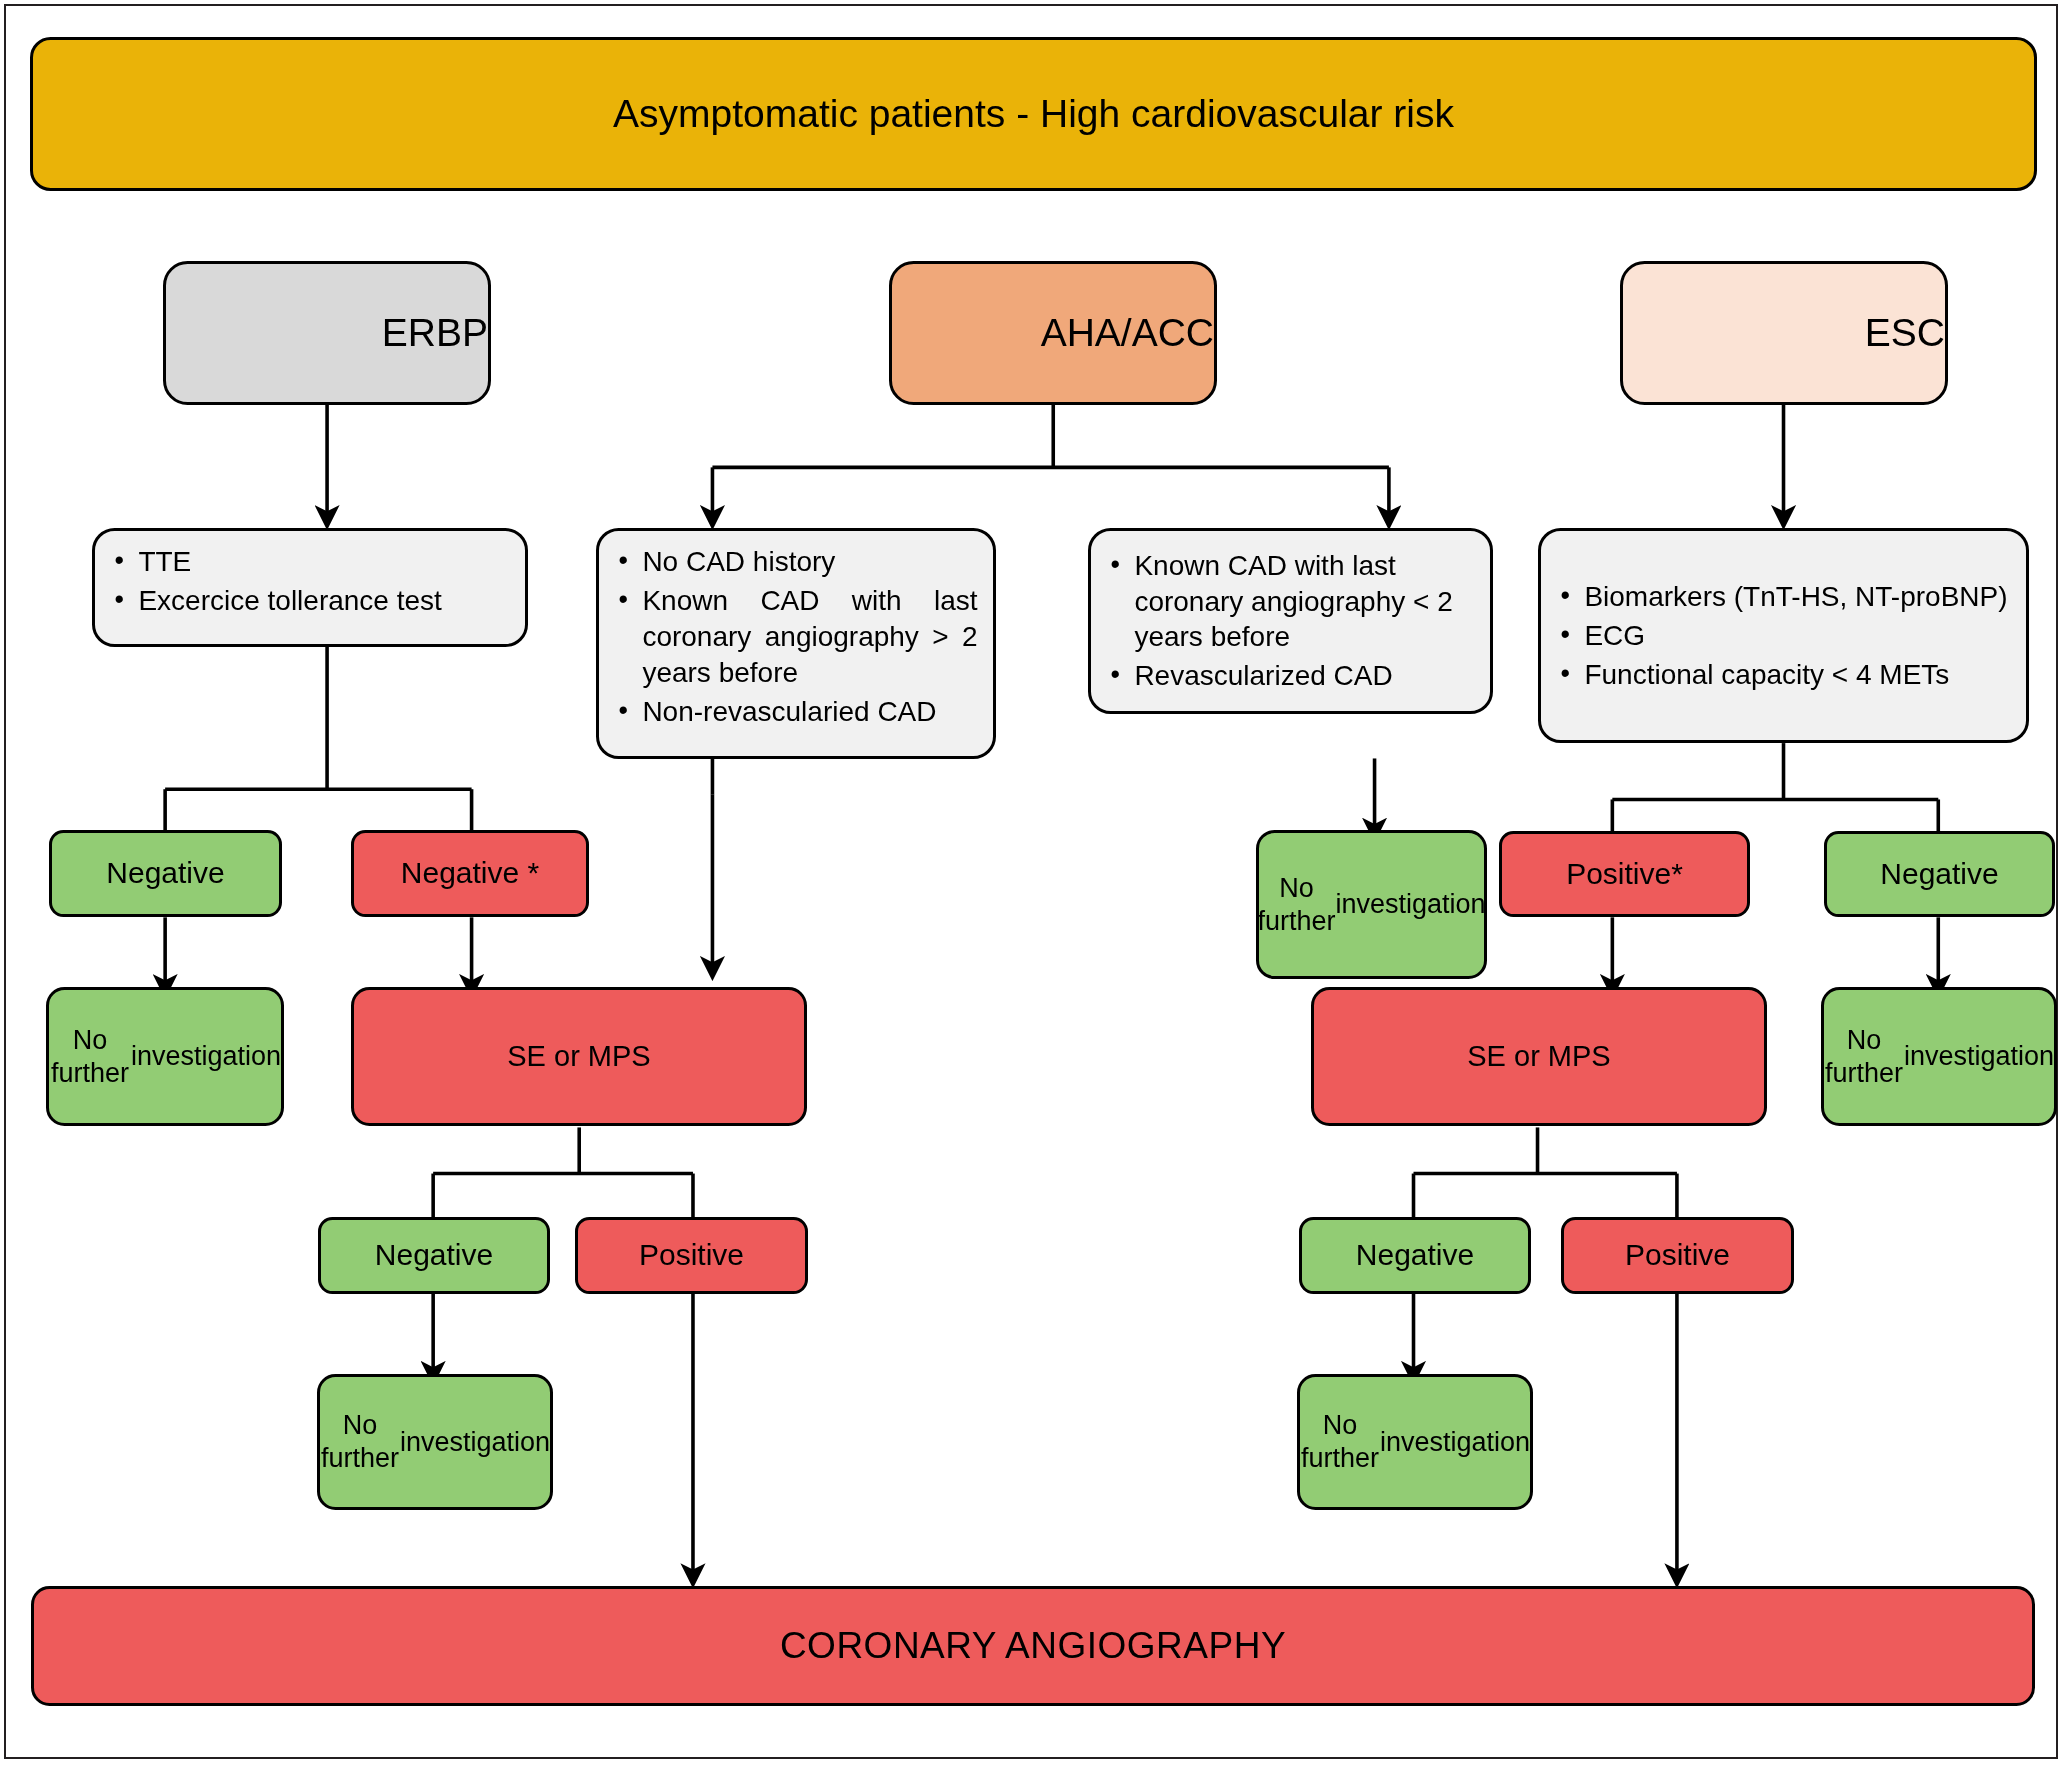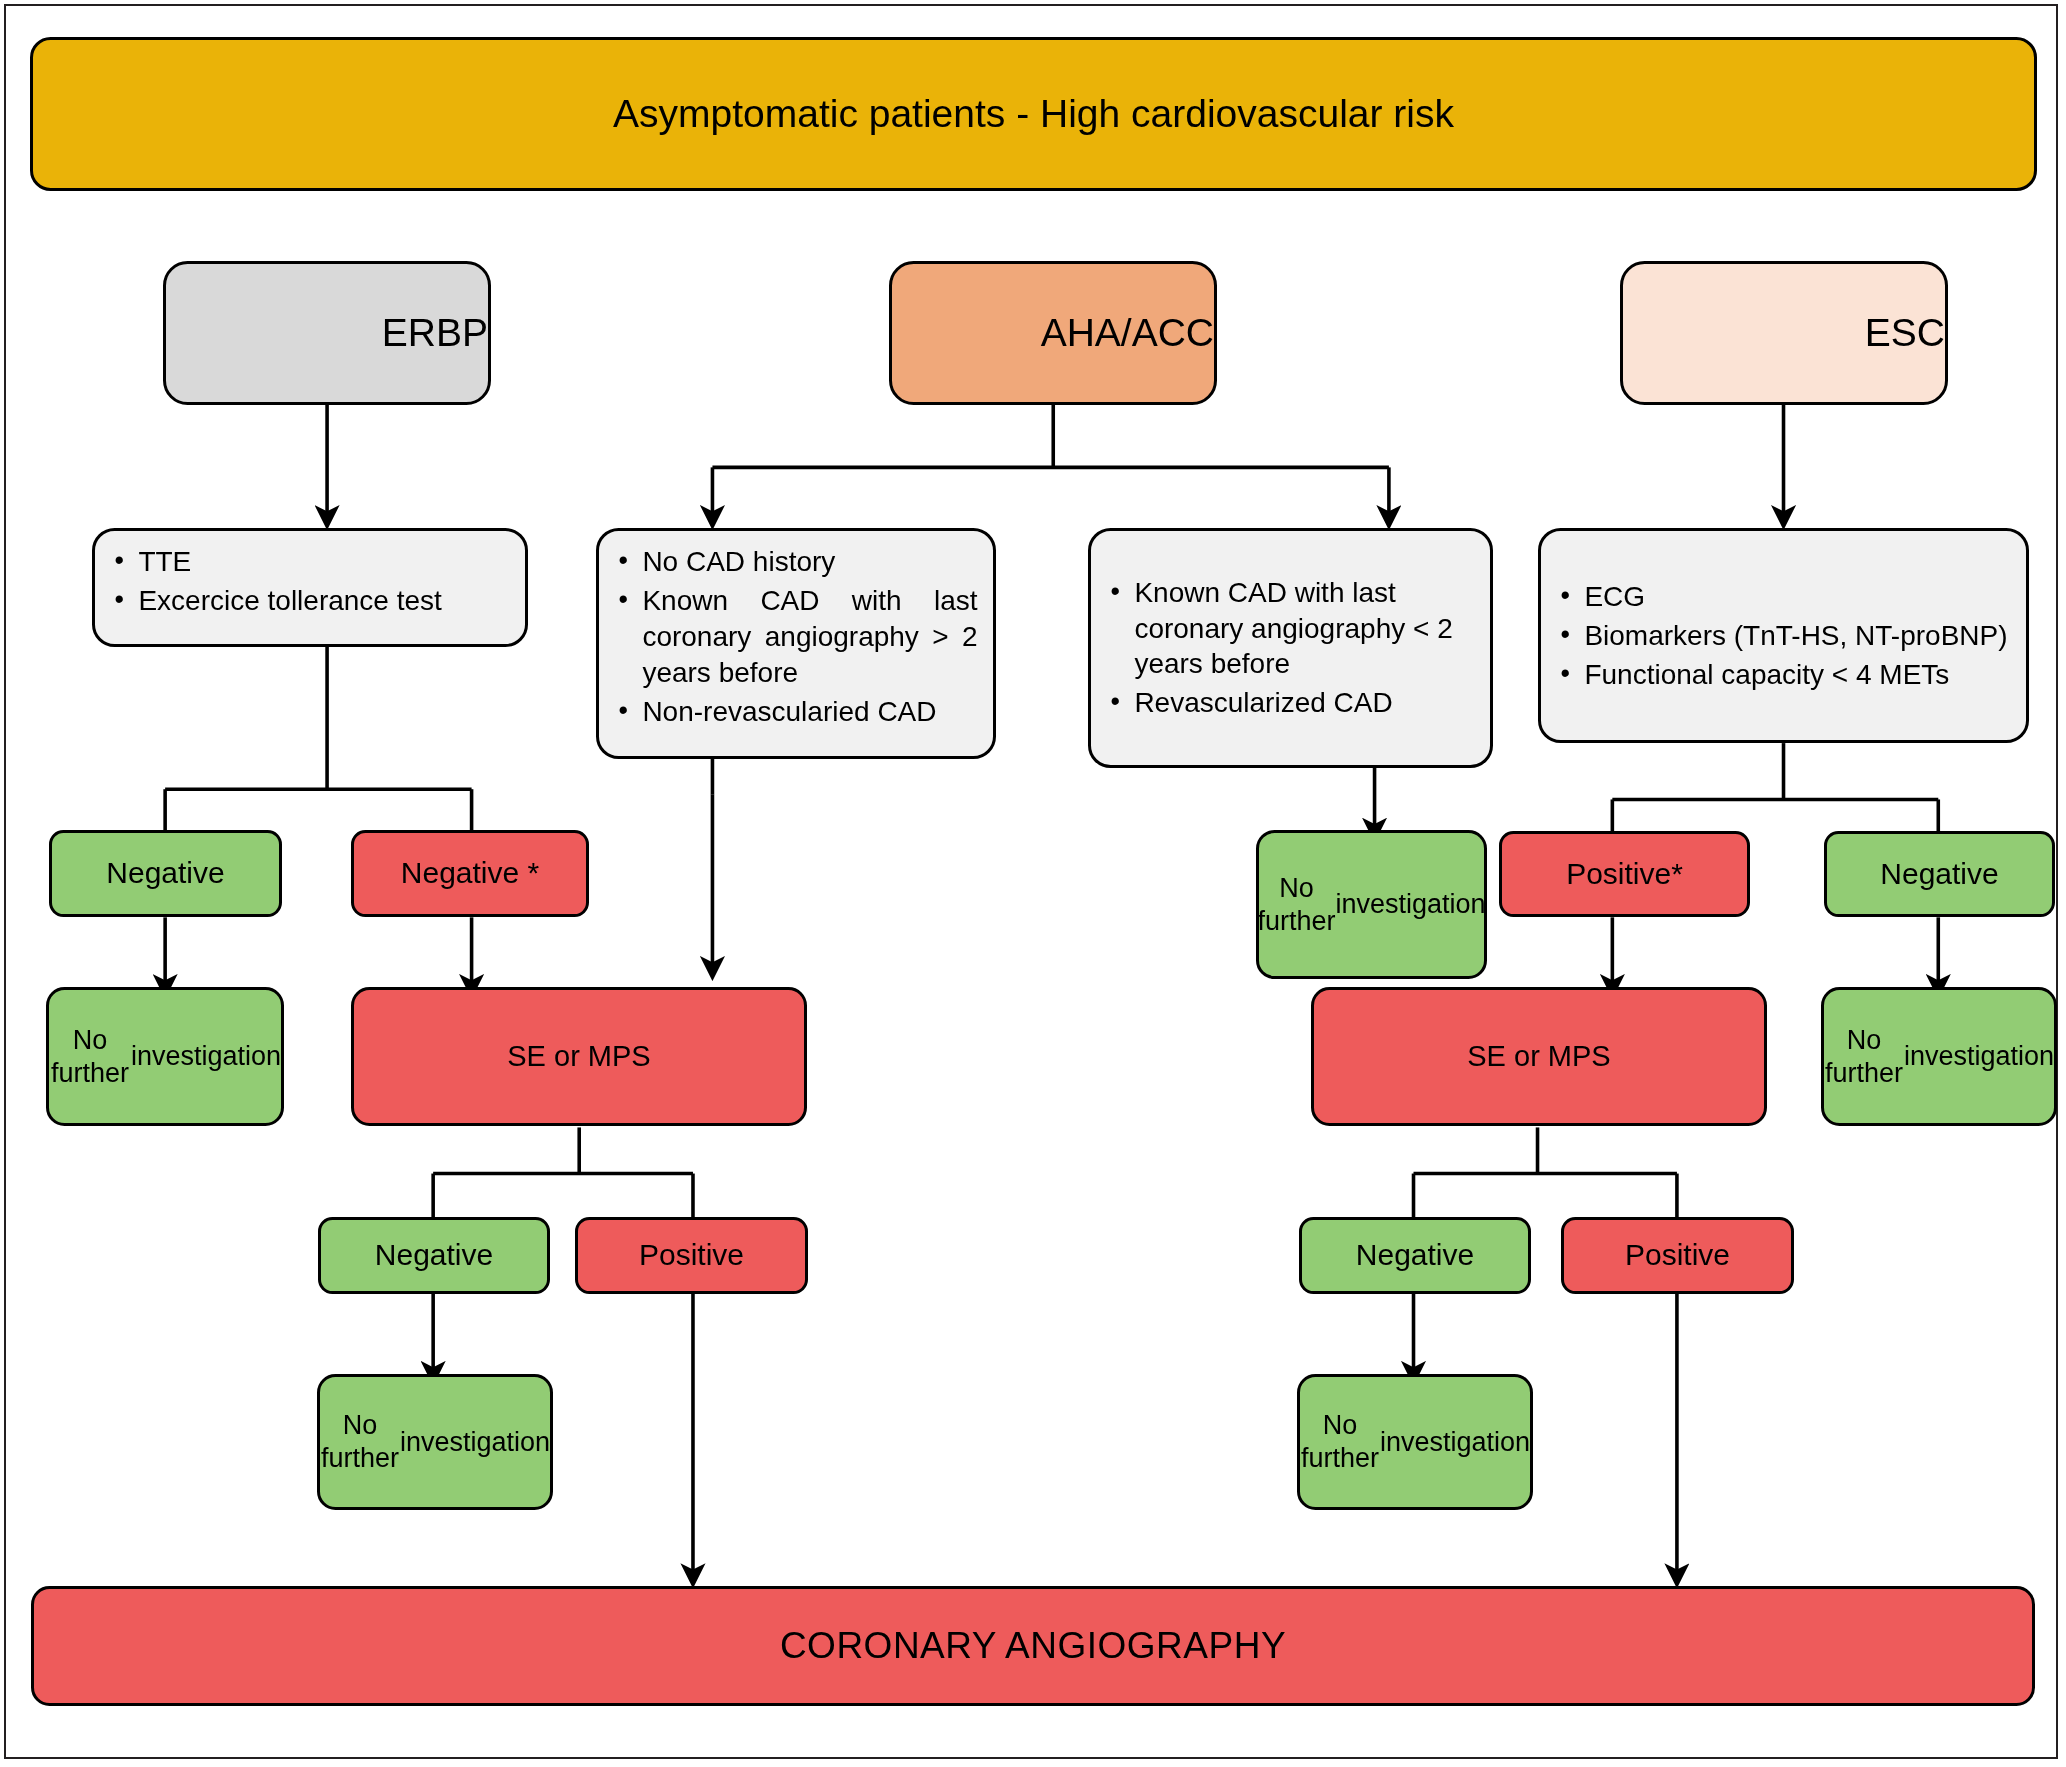--- a/index.html
+++ b/index.html
@@ -208,33 +208,33 @@
   </div>
 
   <div class="node criteria crit-just" style="left:596px; top:528px; width:400px; height:231px;">
     <ul>
       <li>No CAD history</li>
       <li>Known CAD with last coronary angiography &gt; 2 years before</li>
       <li>Non-revascularied CAD</li>
     </ul>
   </div>
 
-  <div class="node criteria" style="left:1088px; top:528px; width:405px; height:240px;
+  <div class="node criteria" style="left:1088px; top:528px; width:405px; height:186px;
               display:flex; align-items:center;">
     <ul style="width:100%;">
       <li>Known CAD with last coronary angiography &lt; 2 years before</li>
       <li>Revascularized CAD</li>
     </ul>
   </div>
 
   <div class="node criteria" style="left:1538px; top:528px; width:491px; height:215px;
               display:flex; align-items:center;">
     <ul style="width:100%;">
+      <li>Biomarkers (TnT-HS, NT-proBNP)</li>
       <li>ECG</li>
-      <li>Biomarkers (TnT-HS, NT-proBNP)</li>
       <li>Functional capacity &lt; 4 METs</li>
     </ul>
   </div>
 
   <div class="node outcome neg" style="left:49px; top:830px; width:233px; height:87px;">
     <span>Negative</span>
   </div>
 
   <div class="node outcome pos" style="left:351px; top:830px; width:238px; height:87px;">
     <span>Negative *</span>

